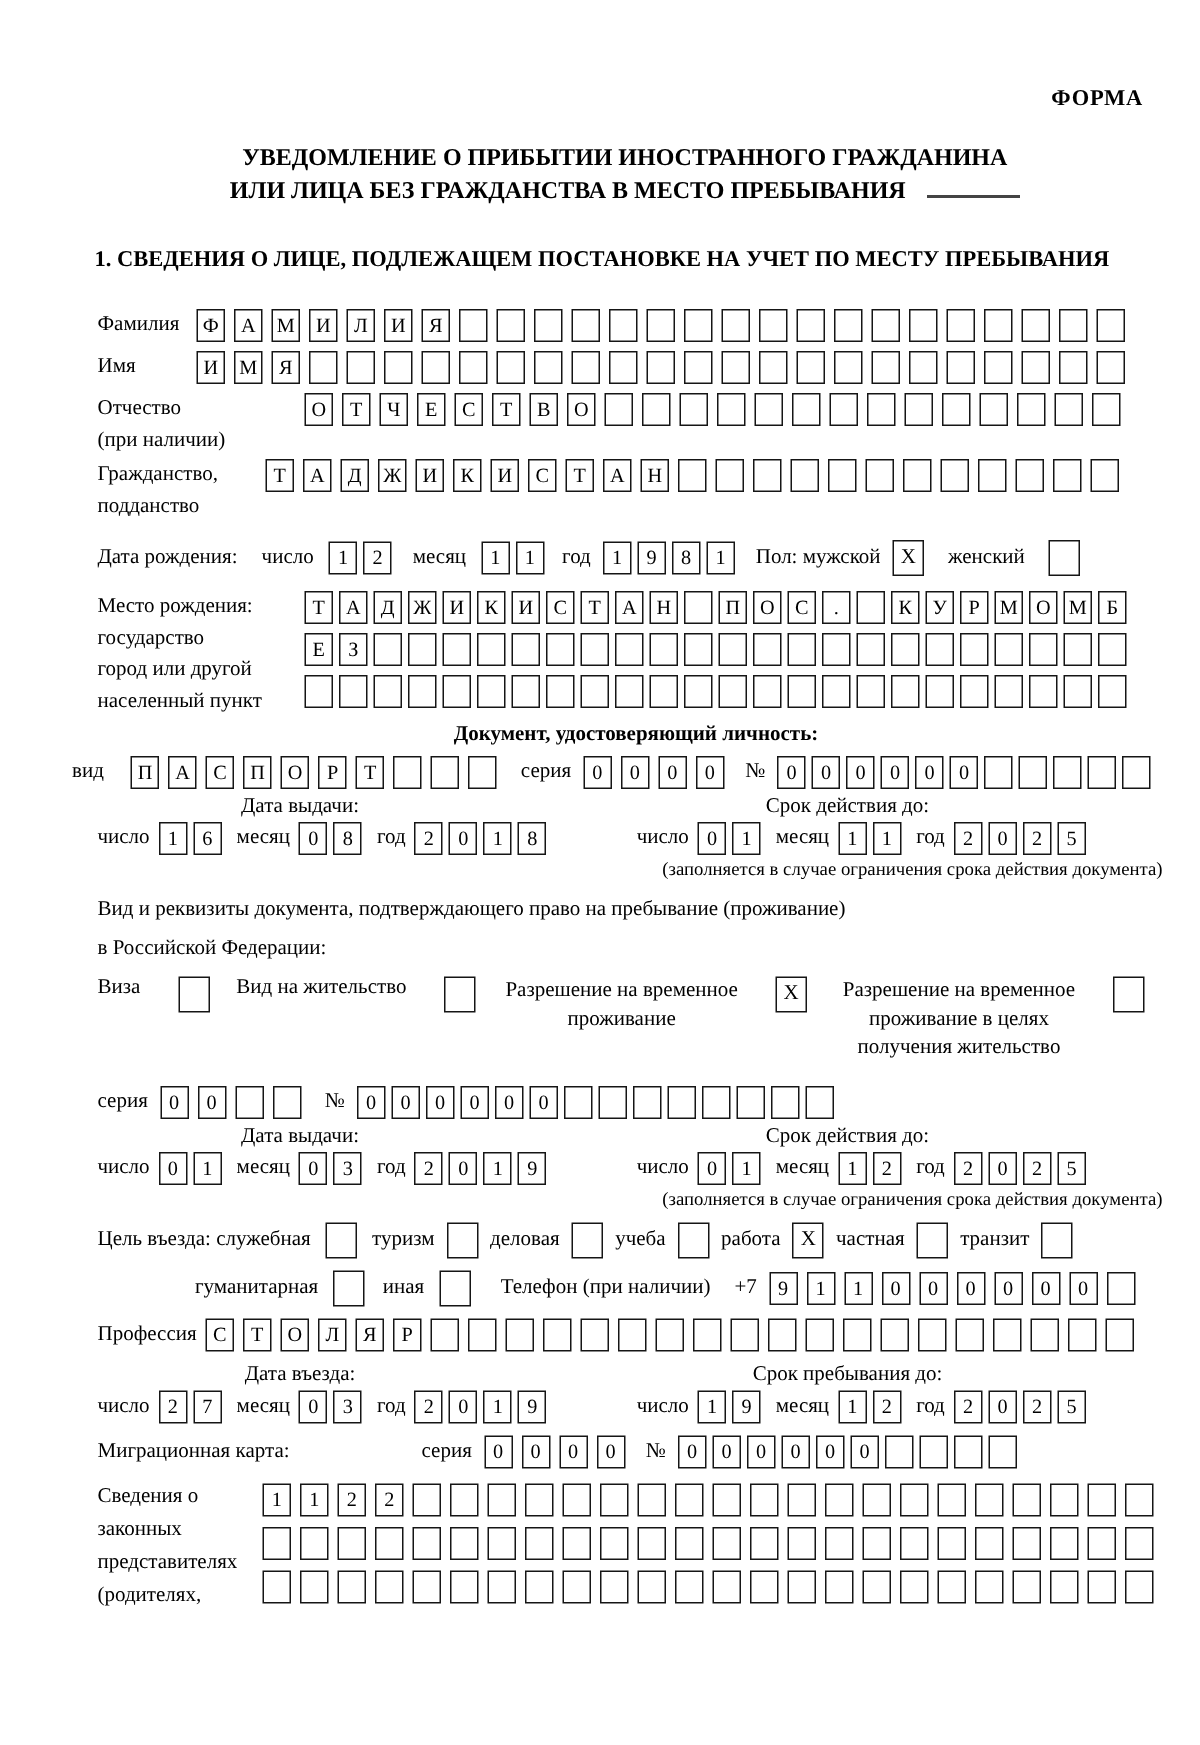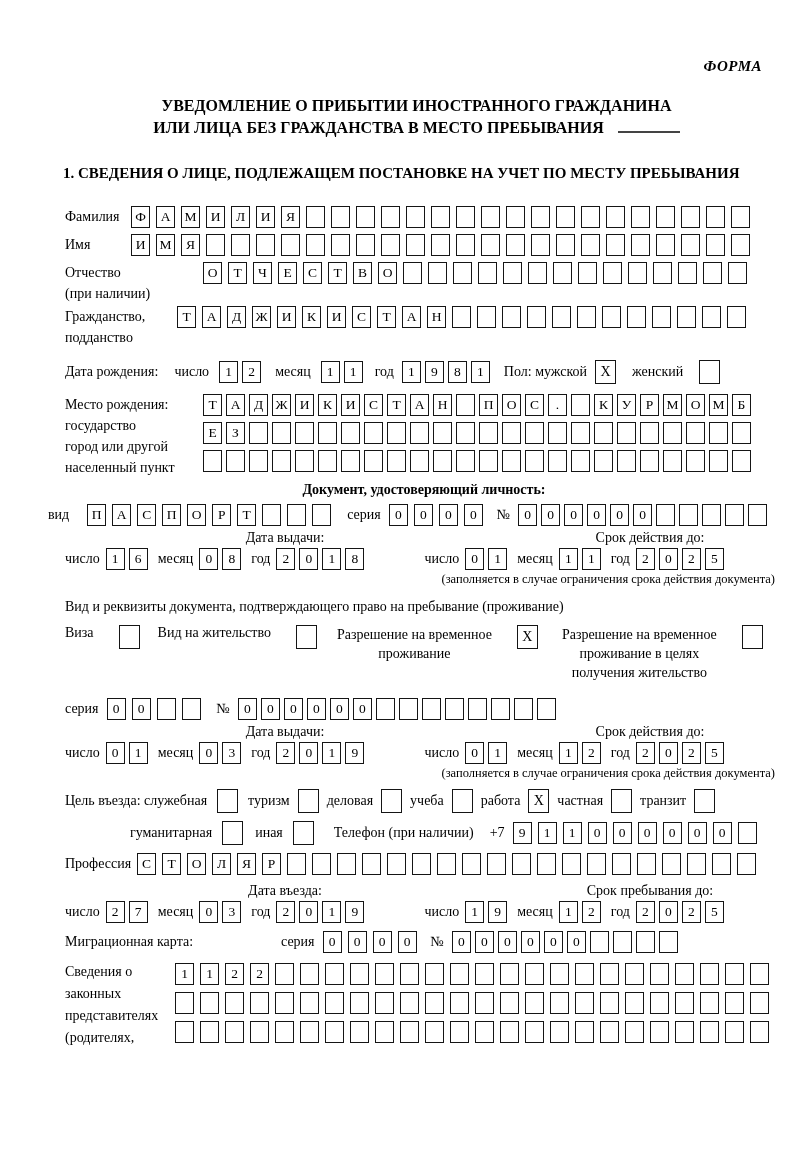--- a/index.html
+++ b/index.html
@@ -3,40 +3,40 @@
 <meta charset="utf-8">
 <style>
   html,body{margin:0;padding:0;background:#fff;}
   body{width:800px;height:1163px;overflow:hidden;color:#000;
        font-family:"Liberation Serif","DejaVu Serif",serif;}
   .page{position:relative;width:800px;height:1163px;padding-top:36px;box-sizing:border-box;}
 
   
   .annex{margin-left:570px;font-size:13px;line-height:17px;}
   .annex .ed{margin-top:5px;}
-  .forma{margin-top:22px;padding-right:38px;text-align:right;font-weight:bold;font-size:15px;letter-spacing:.5px;font-style:italic;}
+  .forma{margin-top:22px;padding-right:38px;text-align:right;font-weight:bold;font-size:15px;letter-spacing:.5px;}
   .title{margin-top:20px;text-align:center;font-weight:bold;font-size:16px;line-height:22px;margin-left:33px;}
   .t-underline{display:inline-block;width:62px;border-bottom:2px solid #444;margin-left:14px;vertical-align:baseline;}
   .sec1{margin:26px 0 0 63px;font-weight:bold;font-size:15px;}
 
   
   .row{display:flex;align-items:flex-start;margin-left:65px;font-size:14px;}
   .lbl{flex:0 0 auto;line-height:22px;}
   .lblcol{flex:0 0 auto;line-height:21px;}
   .boxes{display:flex;flex:0 0 auto;}
   .boxes .box{width:17px;height:20px;border:1.5px solid #151515;display:flex;align-items:center;
               justify-content:center;font-size:13.5px;line-height:1;flex:0 0 auto;}
   .g4 .box{margin-right:4px}.g5 .box{margin-right:6px}.g6 .box{margin-right:6px}
   .boxcol{display:flex;flex-direction:column;gap:6px;}
   .cb{width:19px;height:22px;border:1.5px solid #151515;display:inline-flex;align-items:center;
       justify-content:center;font-size:14px;flex:0 0 auto;}
 
   .w66{width:66px}.w72{width:72px}.w112{width:112px}.w138{width:138px}.w160{width:160px}
 
-  .dhead{display:flex;margin-left:65px;font-size:14px;justify-content:flex-end;}
+  .dhead{display:flex;margin-left:65px;font-size:14px;}
   .dh-left{width:270px;text-align:center;}
   .dh-right{margin-left:80px;width:300px;text-align:center;}
   .daterow{display:flex;align-items:center;margin-left:65px;font-size:14px;}
   .dg{display:flex;align-items:center;gap:6px;}
   .dg-right{margin-left:56px;}
   .note{margin-right:25px;text-align:right;font-size:12.5px;}
 
   .plain{margin-left:65px;font-size:14px;line-height:20px;}
   .cbrow{display:flex;align-items:flex-start;margin-left:65px;font-size:14px;}
   .cbitem{display:flex;align-items:flex-start;gap:25px;}
@@ -400,20 +400,21 @@
           <span class="box">0</span>
           <span class="box">2</span>
           <span class="box">5</span>
         </span>
     </span>
   </div>
 
   <div class="note mt2">(заполняется в случае ограничения срока действия документа)</div>
 
   <div class="plain mt10">Вид и реквизиты документа, подтверждающего право на пребывание (проживание)</div>
+  <div class="plain mt6">в Российской Федерации:</div>
 
   <div class="cbrow mt8">
     <span class="cbitem">
       <span>Виза</span>
       <span class="cb"></span>
     </span>
     <span class="spacer sp18"></span>
     <span class="cbitem">
       <span>Вид на жительство</span>
       <span class="cb"></span>

